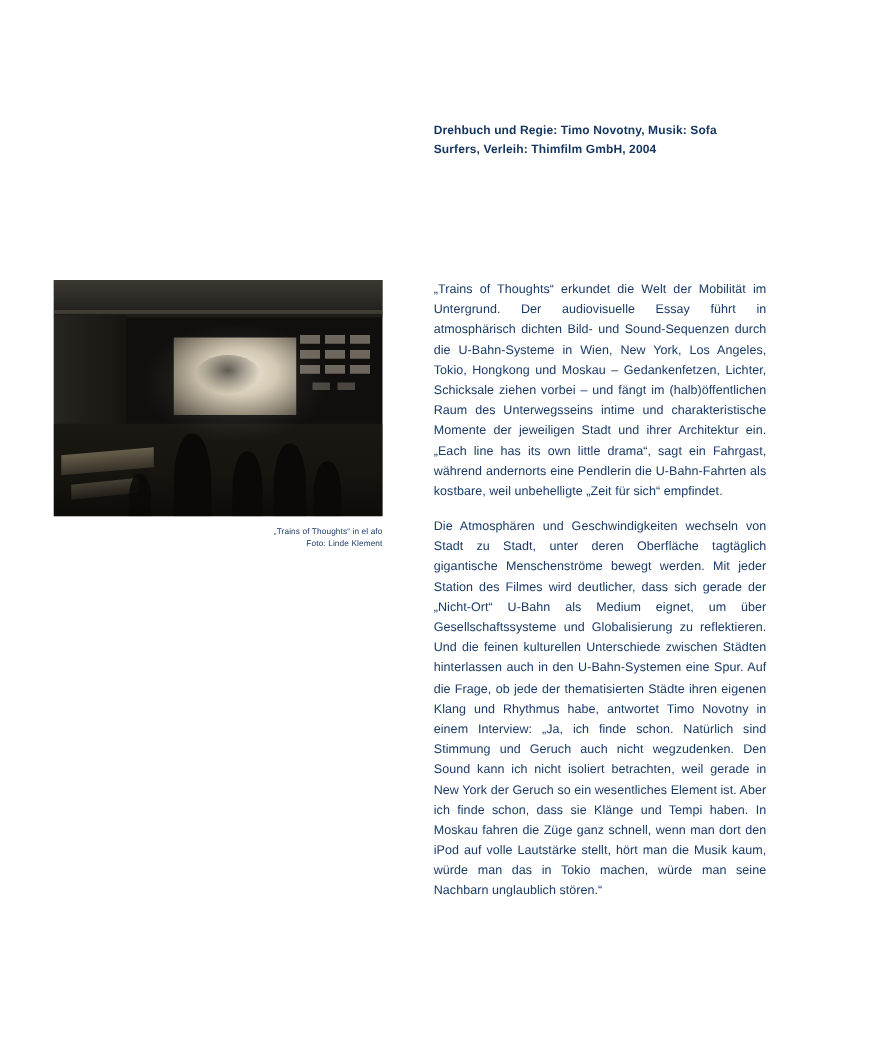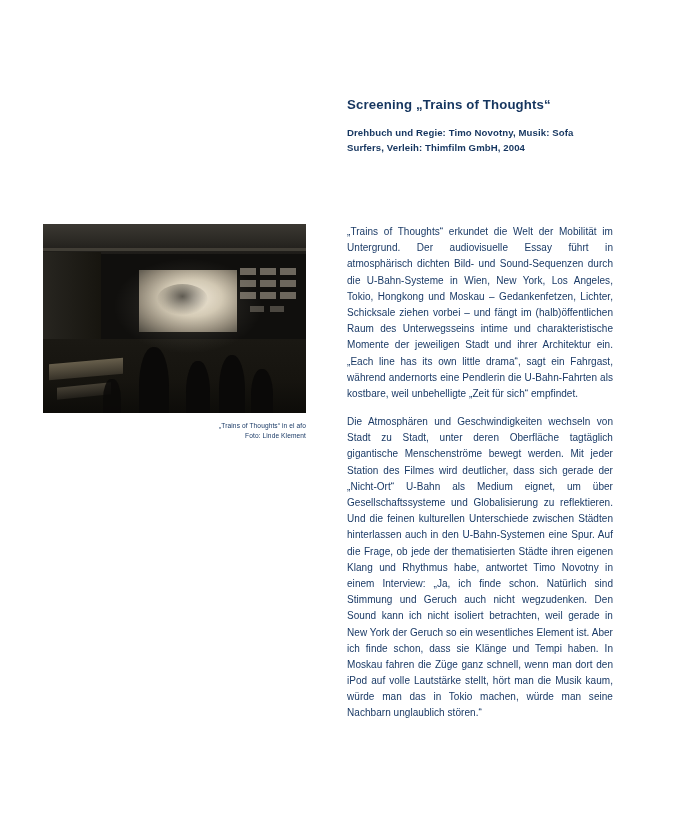--- a/index.html
+++ b/index.html
@@ -178,21 +178,20 @@
     font-size: 8px;
     color: #1a3a66;
   }
 </style>
 </head>
 <body>
 
 <div class="page">
 
   <div class="heading-block">
-    <h1 class="title">Screening „Trains of Thoughts“</h1>
     <p class="subtitle">Drehbuch und Regie: Timo Novotny, Musik: Sofa Surfers, Verleih: Thimfilm GmbH, 2004</p>
   </div>
 
   <div class="figure">
     <div class="photo">
       <div class="ceiling"></div>
       <div class="ceiling-beam"></div>
       <div class="leftwall"></div>
       <div class="screen"></div>
       <div class="panels">

